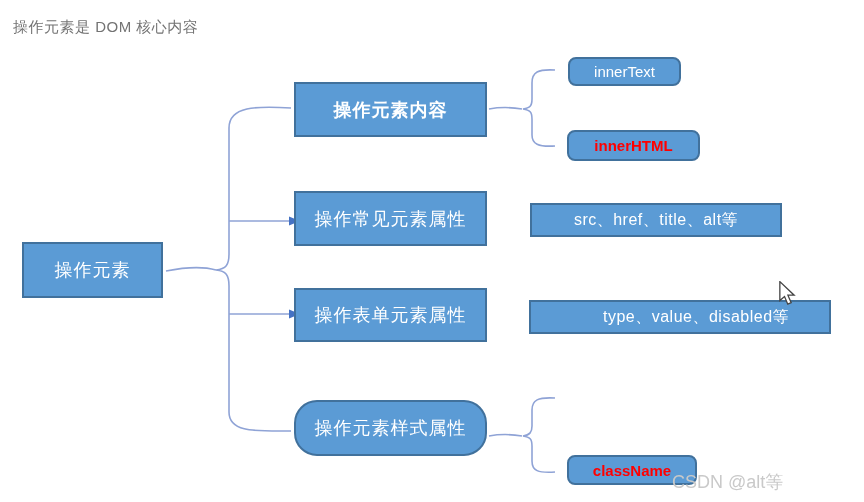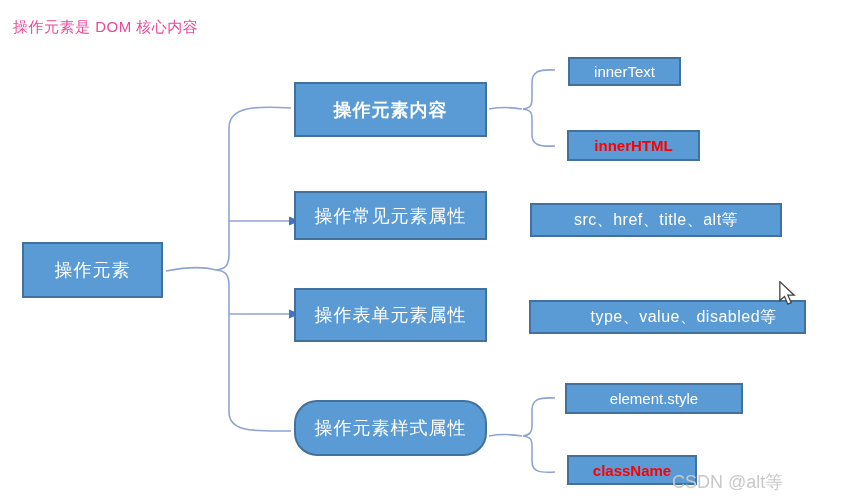--- a/index.html
+++ b/index.html
@@ -9,54 +9,54 @@
     height: 502px;
     background: #ffffff;
     overflow: hidden;
     font-family: "Liberation Sans", "DejaVu Sans", sans-serif;
   }
   .page-title {
     position: absolute;
     left: 13px;
     top: 18px;
     font-size: 15px;
-    color: #ec4899;
+    color: #737373;
     letter-spacing: 0.5px;
   }
   .connector-layer {
     position: absolute;
     left: 0; top: 0;
     width: 864px; height: 502px;
     pointer-events: none;
   }
   .node {
     position: absolute;
     background: #5B9BD5;
     border: 2px solid #41719C;
     box-sizing: border-box;
     color: #ffffff;
     display: flex;
     align-items: center;
     justify-content: center;
     text-align: center;
   }
   .node.cn { font-size: 18px; letter-spacing: 1px; }
-  .node.leaf { font-size: 15px; }
+  .node.leaf { font-size: 15px; border-radius: 8px; }
   .node.leaf-wide { font-size: 16px; letter-spacing: 0.5px; }
   .node.red-text { color: #FF0000; font-weight: 700; }
   
   .root-node   { left: 22px;  top: 242px; width: 141px; height: 56px; }
   .branch-1    { left: 294px; top: 82px;  width: 193px; height: 55px; font-weight: bold; }
-  .branch-2    { left: 294px; top: 191px; width: 193px; height: 49px; }
+  .branch-2    { left: 294px; top: 191px; width: 193px; height: 55px; }
   .branch-3    { left: 294px; top: 288px; width: 193px; height: 54px; }
   .branch-4    { left: 294px; top: 400px; width: 193px; height: 56px; border-radius: 23px; }
   .leaf-innertext  { left: 568px; top: 57px;  width: 113px; height: 29px; }
   .leaf-innerhtml  { left: 567px; top: 130px; width: 133px; height: 31px; }
   .leaf-src        { left: 530px; top: 203px; width: 252px; height: 34px; }
-  .leaf-type       { left: 529px; top: 300px; width: 277px; height: 34px; padding-left: 32px; }
+  .leaf-type       { left: 529px; top: 300px; width: 302px; height: 34px; padding-left: 32px; }
   .leaf-style      { left: 565px; top: 383px; width: 178px; height: 31px; }
   .leaf-classname  { left: 567px; top: 455px; width: 130px; height: 30px; }
   .watermark {
     position: absolute;
     left: 672px;
     top: 470px;
     font-size: 18px;
     color: #C9C9C9;
     white-space: nowrap;
     z-index: 5;
@@ -120,23 +120,20 @@
   </div>
   <div class="node leaf red-text leaf-innerhtml">
     <span>innerHTML</span>
   </div>
   <div class="node leaf-wide leaf-src">
     <span>src、href、title、alt等</span>
   </div>
   <div class="node leaf-wide leaf-type">
     <span>type、value、disabled等</span>
   </div>
-  <div class="node leaf leaf-style">
-    <span>element.style</span>
-  </div>
   <div class="node leaf red-text leaf-classname">
     <span>className</span>
   </div>
 
   <div class="watermark">CSDN @alt等</div>
 
   <svg class="cursor" width="20" height="26" viewBox="0 0 13 20" xmlns="http://www.w3.org/2000/svg">
     <path d="M1 0.5 L1 15 L4.6 11.9 L7.1 17.8 L9.7 16.7 L7.2 10.9 L12 10.9 Z" fill="#ffffff" stroke="#444444" stroke-width="1"></path>
   </svg>
 

